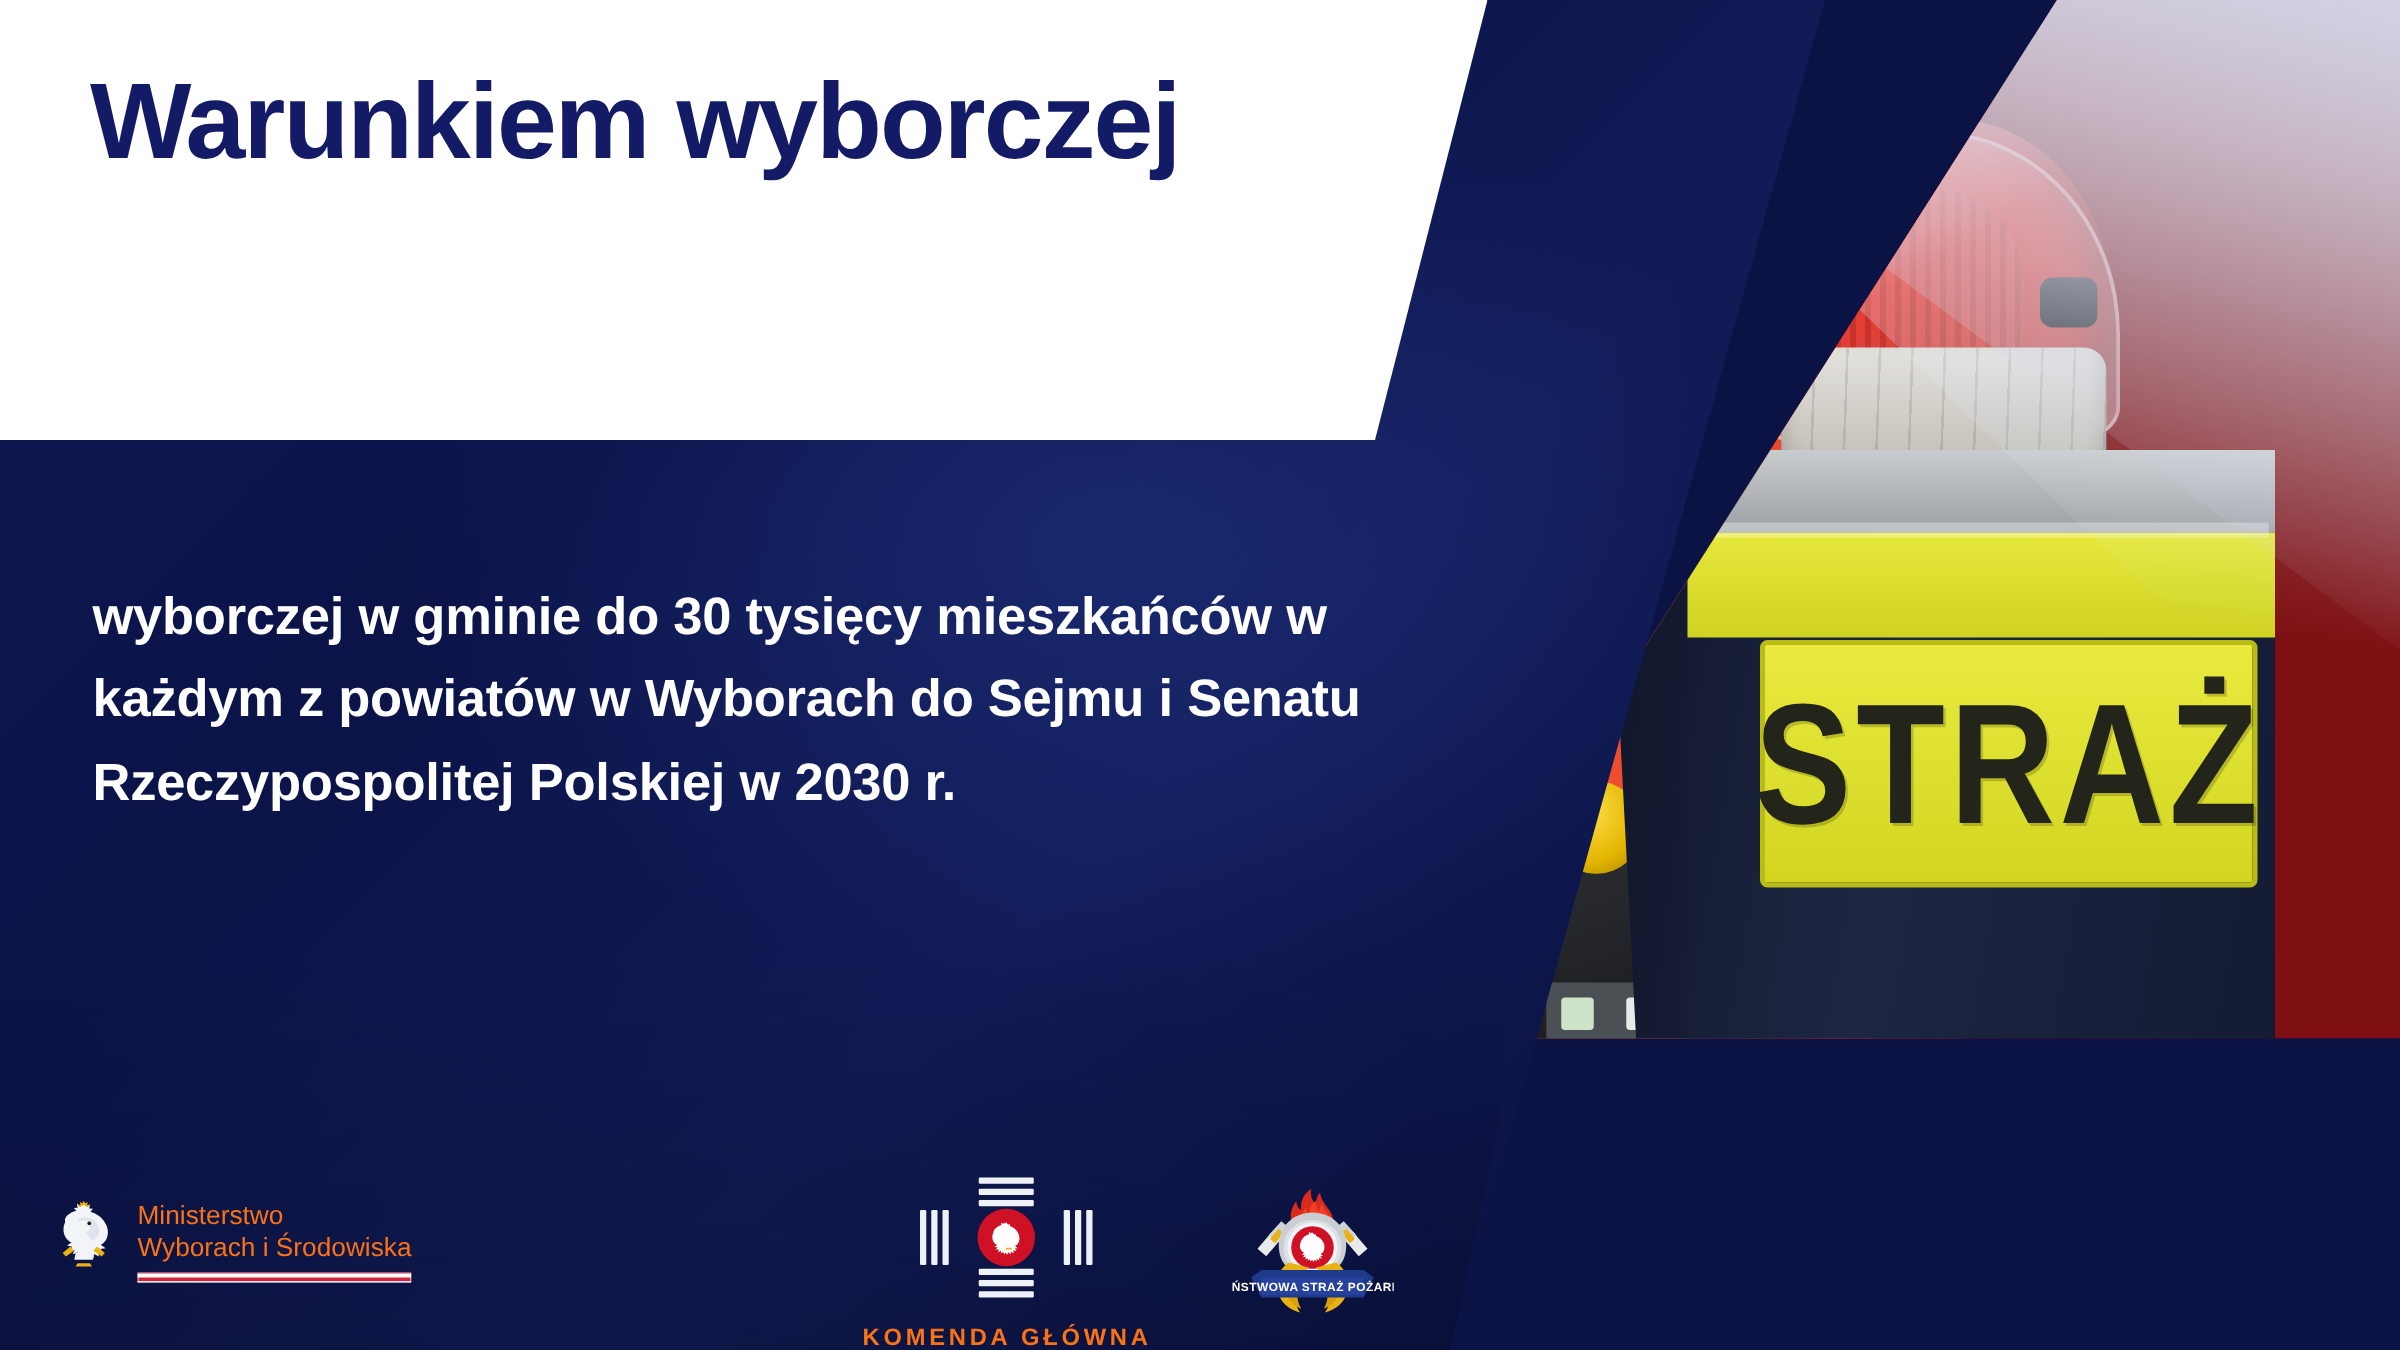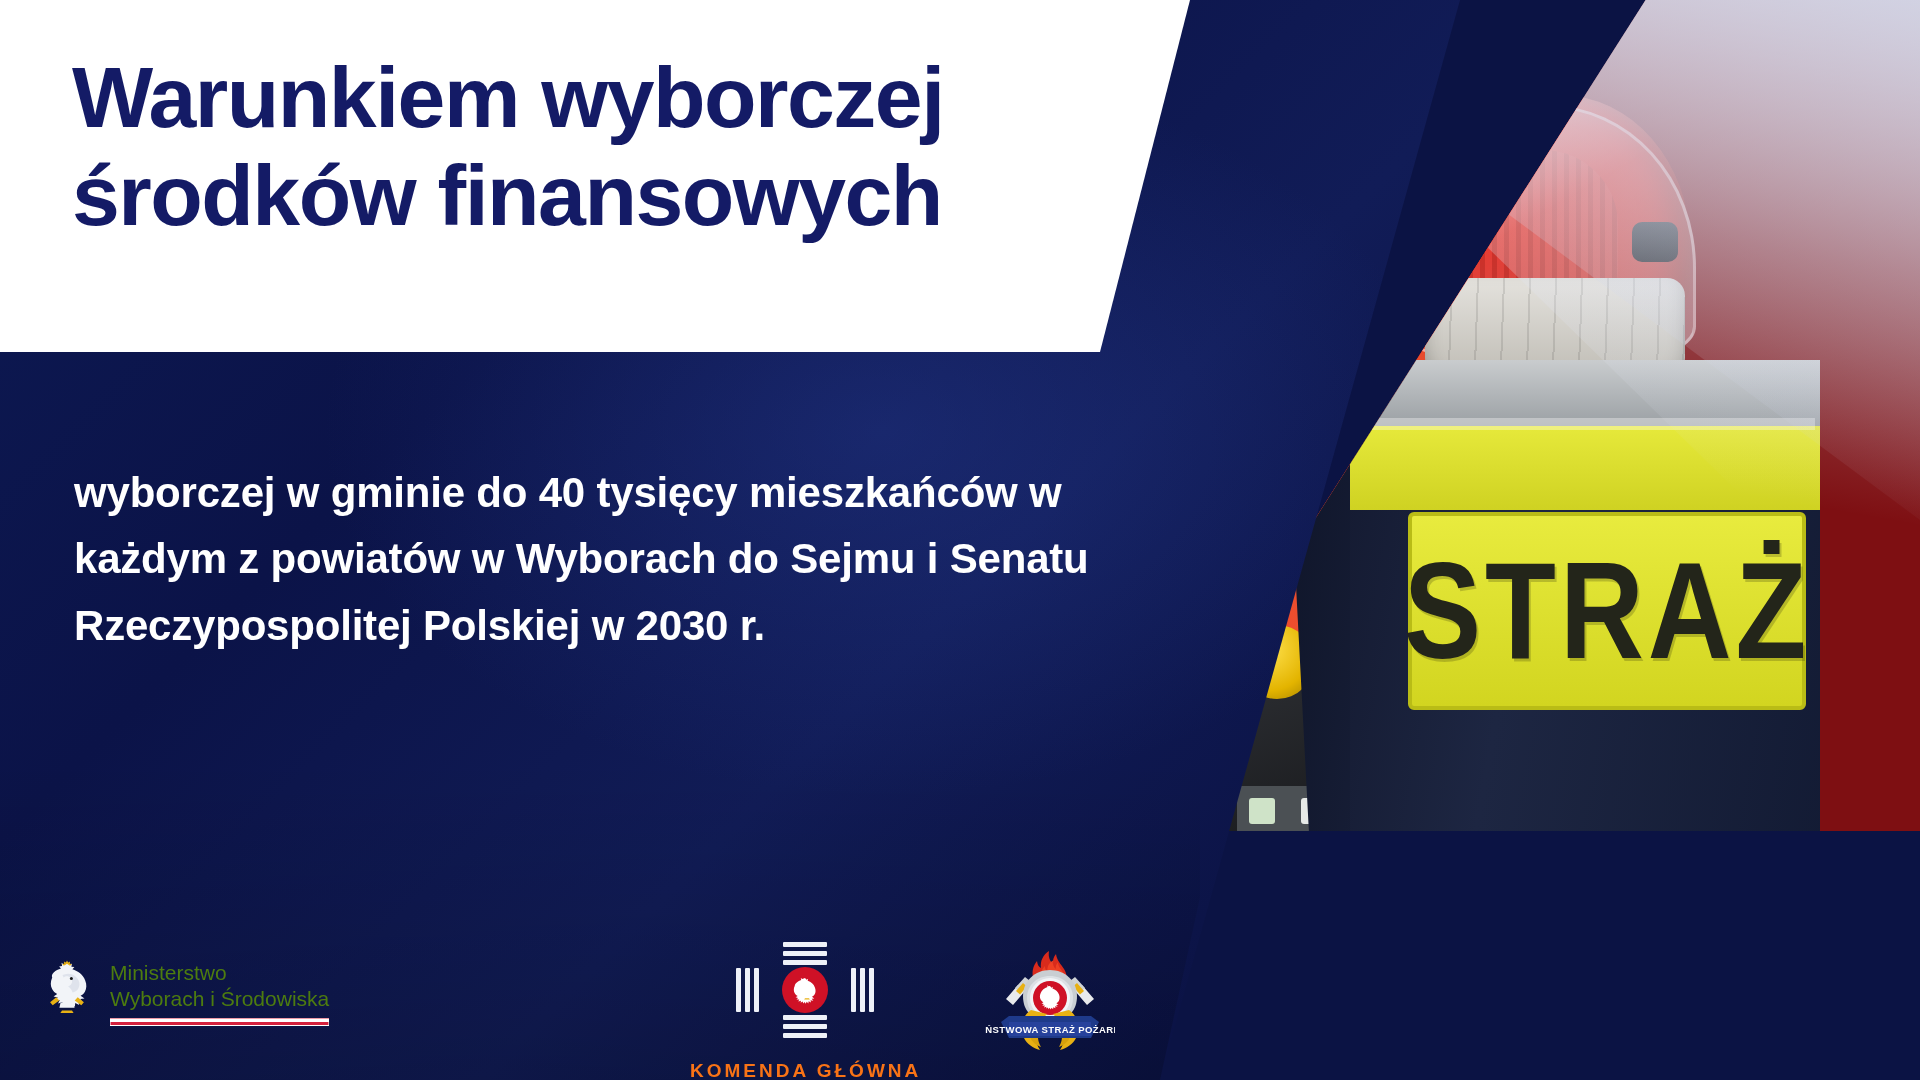--- a/index.html
+++ b/index.html
@@ -180,21 +180,21 @@
   .footer{position:absolute;left:0;bottom:0;width:1200px;height:150px;}
   .logo{position:absolute;display:flex;align-items:flex-start;gap:12px;}
 
   .logo-ministry{top:28px;}
   .eagle{
     position:relative;width:62px;height:64px;flex:0 0 62px;
   }
   .eagle svg{display:block;width:62px;height:64px;}
   .ministry-txt{position:relative;padding-top:2px;}
   .ministry-txt .mline{
-    display:block;color:#4d7c0f;font-size:21px;line-height:1.22;white-space:nowrap;font-weight:400;
+    display:block;color:#f97316;font-size:21px;line-height:1.22;white-space:nowrap;font-weight:400;
   }
   .flagbar{
     margin-top:7px;height:8px;width:100%;min-width:210px;
     background:linear-gradient(180deg,#ffffff 0 50%,#d4213d 50% 100%);
     border:1px solid rgba(255,255,255,.55);
     box-sizing:border-box;
   }
 
   
   .logo-kg{left:690px;top:10px;width:230px;text-align:center;display:block;}
@@ -275,25 +275,24 @@
     <div class="photo-pale2"></div>
   </div>
 
   <div class="navy-panel"></div>
   <div class="navy-panel-glow"></div>
 
   <div class="white-band-2"></div>
 
   <div class="title">
     <span class="tline">Warunkiem wyborczej</span>
-    <span class="tline">środków finansowych</span>
   </div>
 
   <div class="body-text">
-    <span class="bline">wyborczej w gminie do 40 tysięcy mieszkańców w</span>
+    <span class="bline">wyborczej w gminie do 30 tysięcy mieszkańców w</span>
     <span class="bline">każdym z powiatów w Wyborach do Sejmu i Senatu</span>
     <span class="bline">Rzeczypospolitej Polskiej w 2030 r.</span>
   </div>
 
   <div class="vignette"></div>
 
   <div class="footer">
 
     <div class="logo logo-ministry" style="left:36px">
       <div class="eagle">

